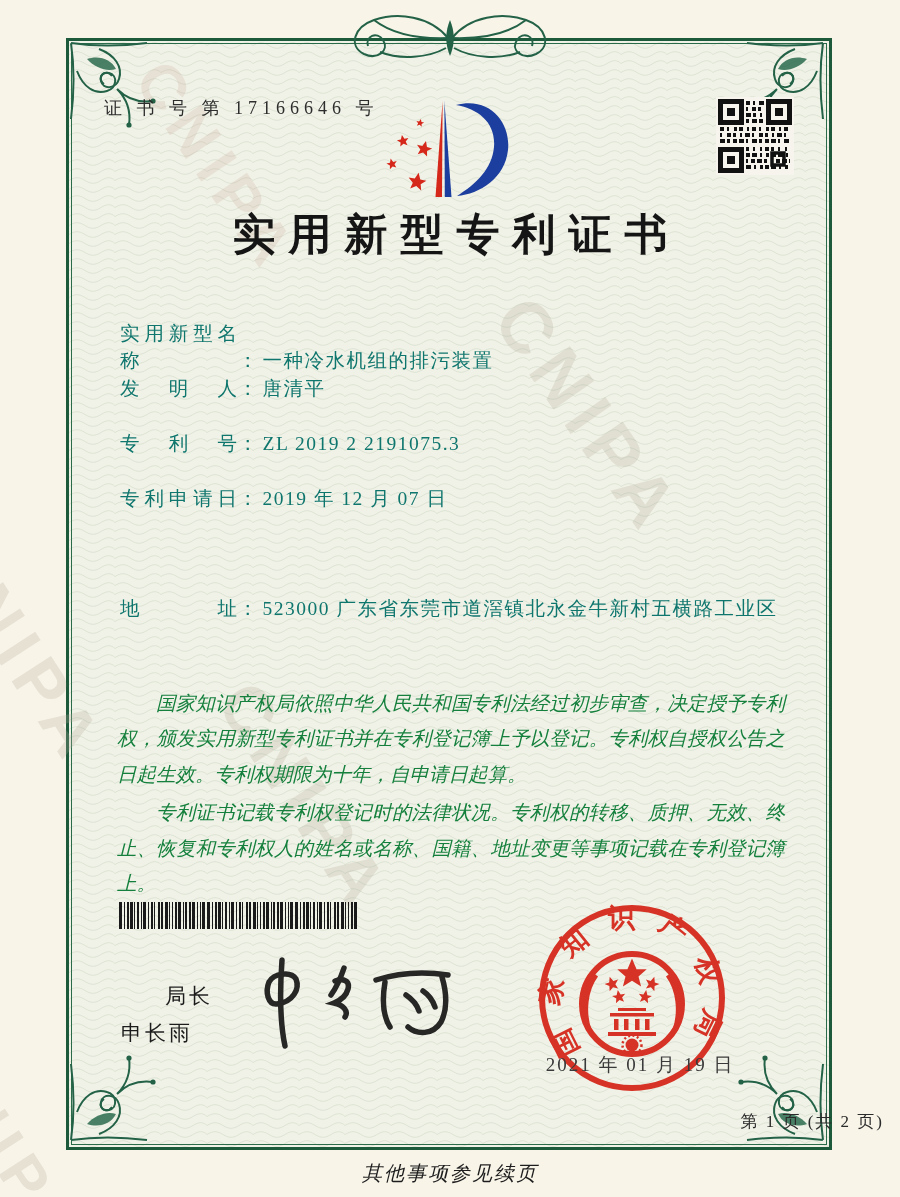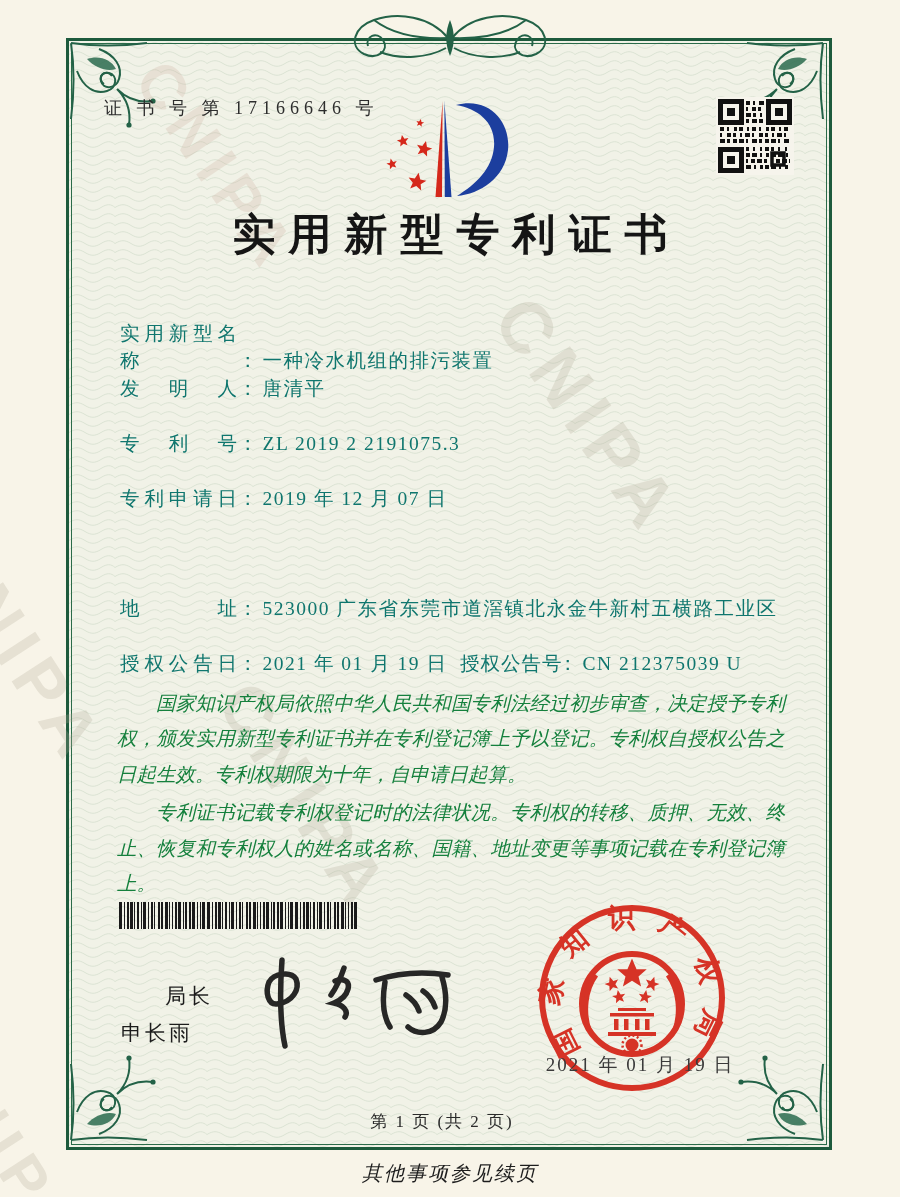--- a/index.html
+++ b/index.html
@@ -44,21 +44,21 @@
     font-size:19.5px;line-height:1.82;text-align:justify;font-style:italic;color:#15803d;
   }
   .paras p{margin:0 0 3px 0;text-indent:2em;}
   
   .barcode{position:absolute;left:119px;top:902px;z-index:4;}
   .signer-title{position:absolute;left:121px;top:982px;font-family:"Liberation Sans",sans-serif;font-size:21px;letter-spacing:3px;color:#1c1c1c;z-index:4;margin-left:44px;}
   .signer-name{position:absolute;left:121px;top:1019px;font-family:Liberation Mono, monospace;font-size:21px;letter-spacing:3px;color:#1c1c1c;z-index:4;}
   .signature{position:absolute;left:256px;top:950px;z-index:4;}
   .seal{position:absolute;left:532px;top:898px;z-index:5;opacity:0.94;}
   .seal-date{position:absolute;left:540px;top:1052px;width:200px;text-align:center;font-size:19px;letter-spacing:2px;color:#3a3a3a;z-index:6;}
-  .page-footer{position:absolute;left:0;right:16px;top:1110px;text-align:center;font-size:17px;letter-spacing:2px;color:#2b2b2b;z-index:4;}
+  .page-footer{position:absolute;left:0;right:16px;top:1110px;text-align:right;font-size:17px;letter-spacing:2px;color:#2b2b2b;z-index:4;}
   .bottom-note{position:absolute;left:0;right:0;top:1160px;text-align:center;font-size:20px;font-style:italic;color:#1d1d1d;z-index:4;letter-spacing:2px;}
   
   .corner{position:absolute;z-index:3;}
   .corner.tl{left:69px;top:41px;}
   .corner.tr{left:735px;top:41px;transform:scaleX(-1);}
   .corner.bl{left:69px;top:1052px;transform:scaleY(-1);}
   .corner.br{left:735px;top:1052px;transform:scale(-1,-1);}
   .top-ornament{position:absolute;left:280px;top:6px;z-index:3;}
 </style>
 </head>
@@ -173,26 +173,20 @@
     <span class="flabel">发明人</span><span class="fcolon">：</span><span class="fval">唐清平</span>
   </div>
   <div class="frow" style="top:430px;">
     <span class="flabel">专利号</span><span class="fcolon">：</span><span class="fval">ZL 2019 2 2191075.3</span>
   </div>
   <div class="frow" style="top:485px;">
     <span class="flabel">专利申请日</span><span class="fcolon">：</span><span class="fval">2019 年 12 月 07 日</span>
   </div>
   <div class="frow" style="top:595px;">
     <span class="flabel">地址</span><span class="fcolon">：</span><span class="fval">523000 广东省东莞市道滘镇北永金牛新村五横路工业区</span>
-  </div>
-  <div class="frow" style="top:650px;">
-    <span class="flabel">授权公告日</span><span class="fcolon">：</span><span class="fval">2021 年 01 月 19 日</span>
-    <span class="grant2">
-      <span class="flabel">授权公告号</span><span class="fcolon">：</span><span class="fval">CN 212375039 U</span>
-    </span>
   </div>
 
   <div class="paras">
     <p>国家知识产权局依照中华人民共和国专利法经过初步审查，决定授予专利权，颁发实用新型专利证书并在专利登记簿上予以登记。专利权自授权公告之日起生效。专利权期限为十年，自申请日起算。</p>
     <p>专利证书记载专利权登记时的法律状况。专利权的转移、质押、无效、终止、恢复和专利权人的姓名或名称、国籍、地址变更等事项记载在专利登记簿上。</p>
   </div>
 
   <svg class="barcode" width="240" height="27" viewBox="0 0 240 27">
     <path d="M0,13.5 H240" stroke="#1a1a1a" stroke-width="27" stroke-dasharray="3 2 1 2 2 1 3 1 1 2 2 2 1 1 3 2 1 2 2 1 1 3 2 1 2 2 3 1 1 2 1 2 2 1 3 2 1 1 2 2 2 1 3 2 1 2 1 1 3 2"></path>
   </svg>

